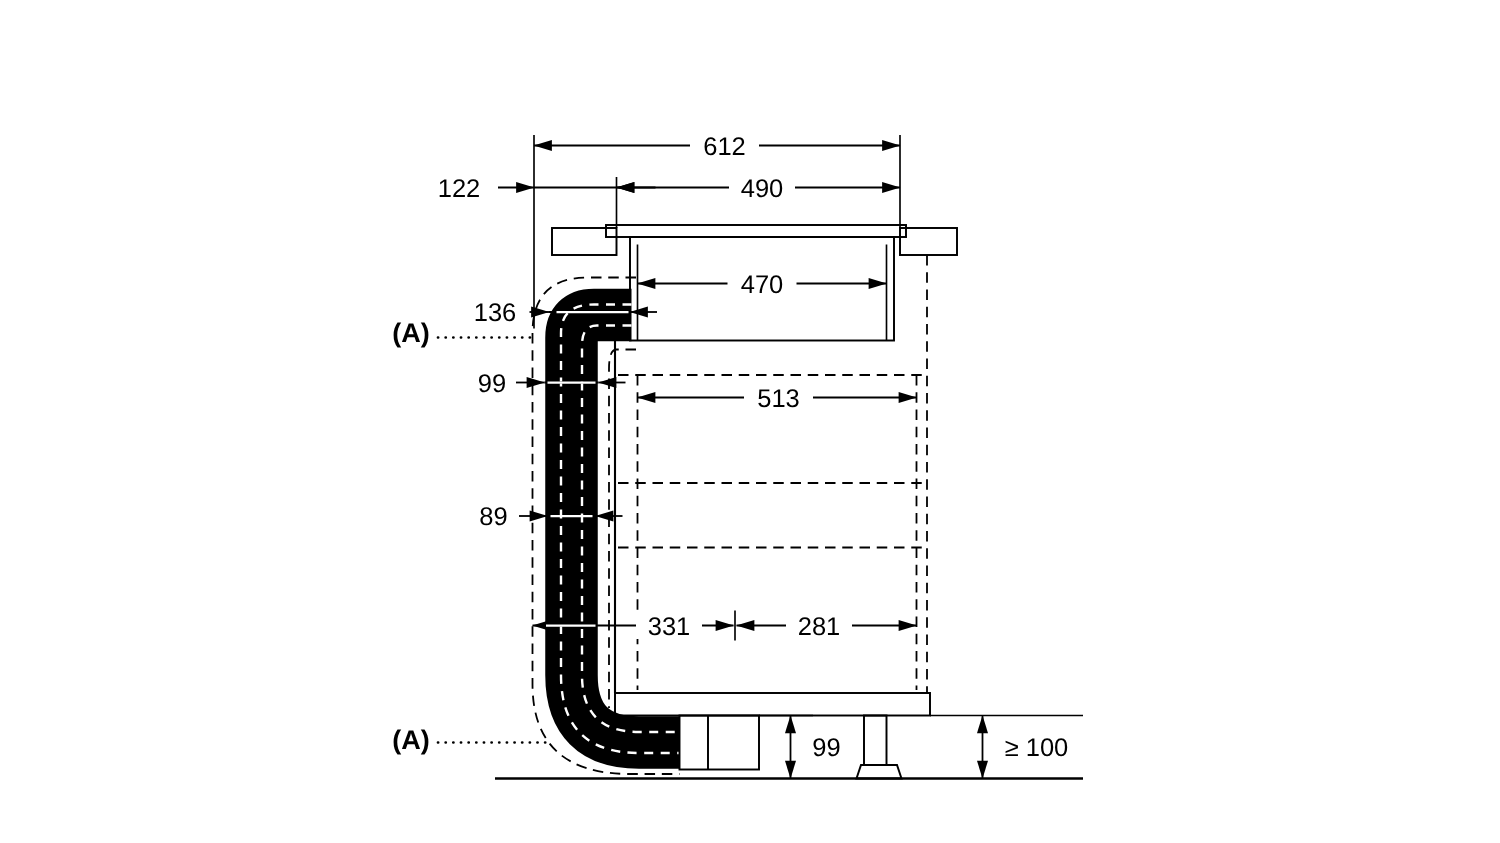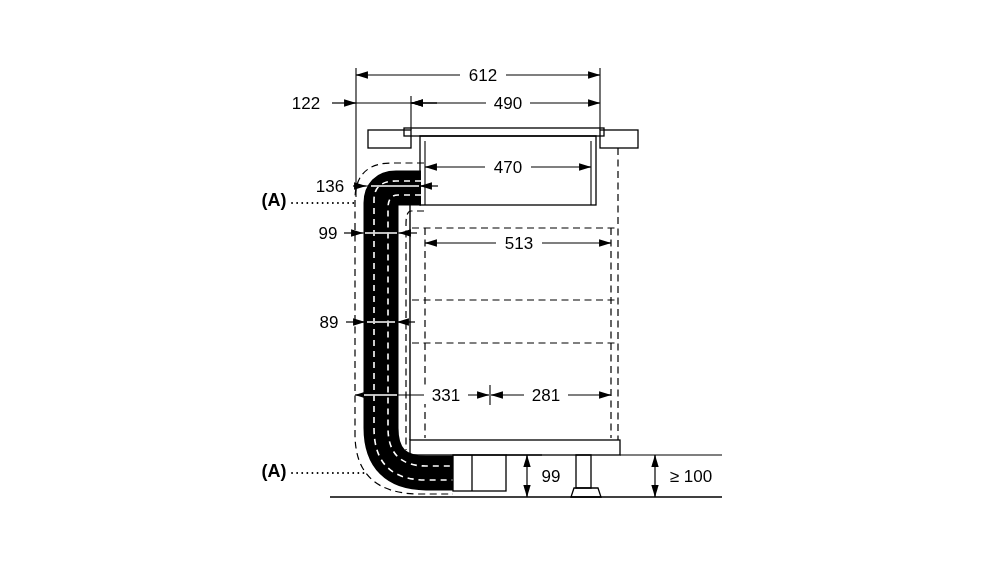--- a/index.html
+++ b/index.html
@@ -6,20 +6,21 @@
     margin: 0;
     padding: 0;
     background: #ffffff;
   }
   .stage {
     position: relative;
     width: 1000px;
     height: 530px;
     background: #ffffff;
     font-family: "Liberation Sans", sans-serif;
+    margin-top: 22px;
   }
   svg text {
     font-family: "Liberation Sans", sans-serif;
     font-size: 17px;
     fill: #000;
   }
   svg text.section-label {
     font-weight: 700;
     font-size: 18px;
   }

